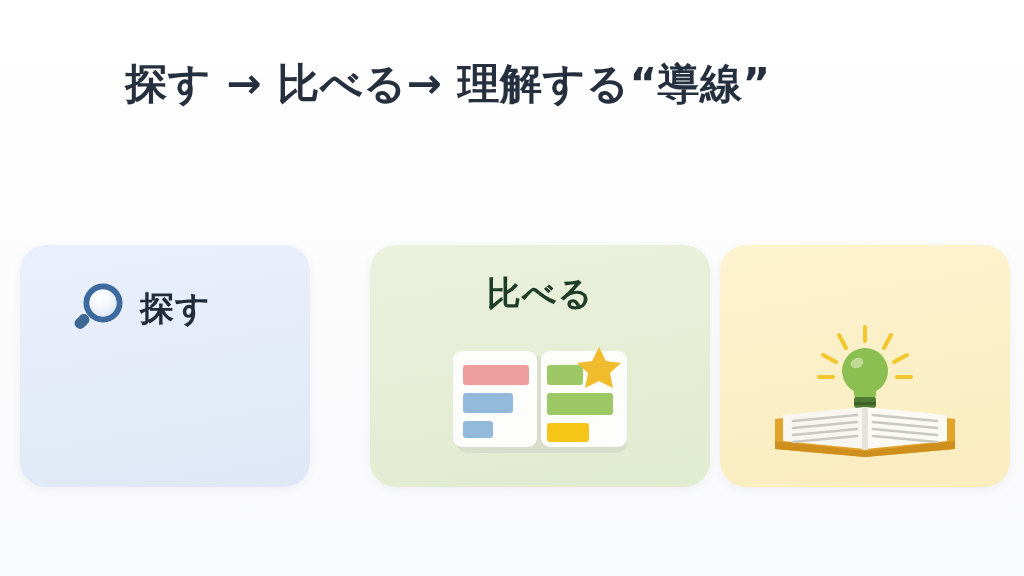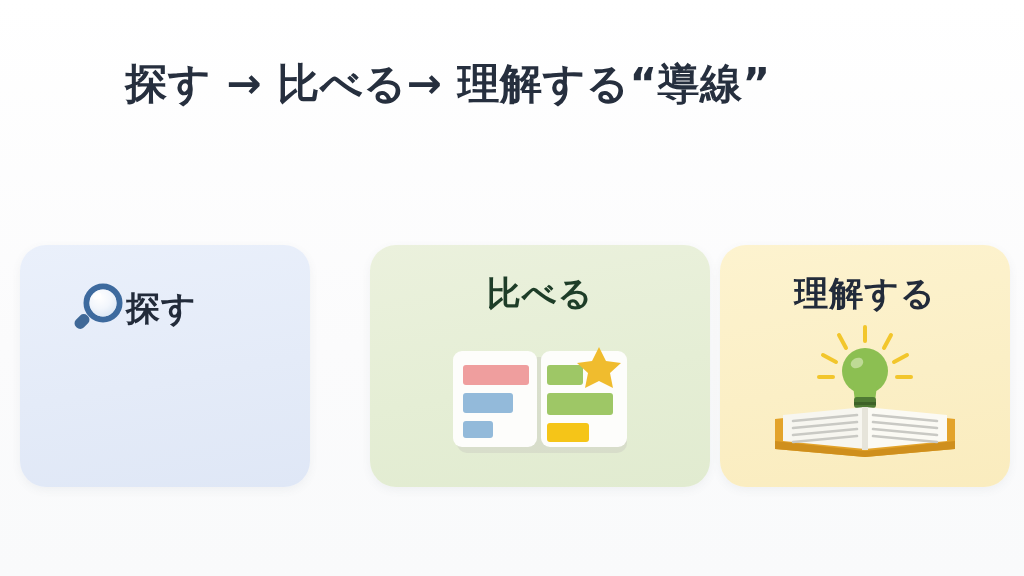--- a/index.html
+++ b/index.html
@@ -67,20 +67,21 @@
   }
 
   
   .card-head {
     position: absolute;
     left: 0;
     width: 100%;
     display: flex;
     align-items: center;
     justify-content: center;
+    gap: 14px;
   }
 
   .card-1 .card-head { top: 36px; justify-content: flex-start; padding-left: 50px; }
   .card-2 .card-head { top: 26px; }
   .card-3 .card-head { top: 26px; }
 
   .card-label {
     font-size: 34px;
     font-weight: 700;
     letter-spacing: 1px;
@@ -155,23 +156,20 @@
             <rect x="100" y="52" width="66" height="22" rx="3" fill="#9ec766"></rect>
             <rect x="100" y="82" width="42" height="19" rx="3" fill="#f5c518"></rect>
 
             <path d="M152,6 L159,20 L174,22 L163,32 L166,47 L152,40 L138,47 L141,32 L130,22 L145,20 Z" fill="#f0bc2e"></path>
           </svg>
         </span>
       </div>
     </div>
 
     <div class="card card-3">
-      <div class="card-head">
-        <span class="card-label label-dark">理解する</span>
-      </div>
       <div class="icon-slot">
         <span>
           <svg viewBox="0 0 200 140" width="200" height="140">
 
             <g stroke="#f2c62c" stroke-width="4" stroke-linecap="round">
               <line x1="100" y1="4" x2="100" y2="18"></line>
               <line x1="74" y1="12" x2="81" y2="25"></line>
               <line x1="126" y1="12" x2="119" y2="25"></line>
               <line x1="58" y1="32" x2="71" y2="39"></line>
               <line x1="142" y1="32" x2="129" y2="39"></line>

